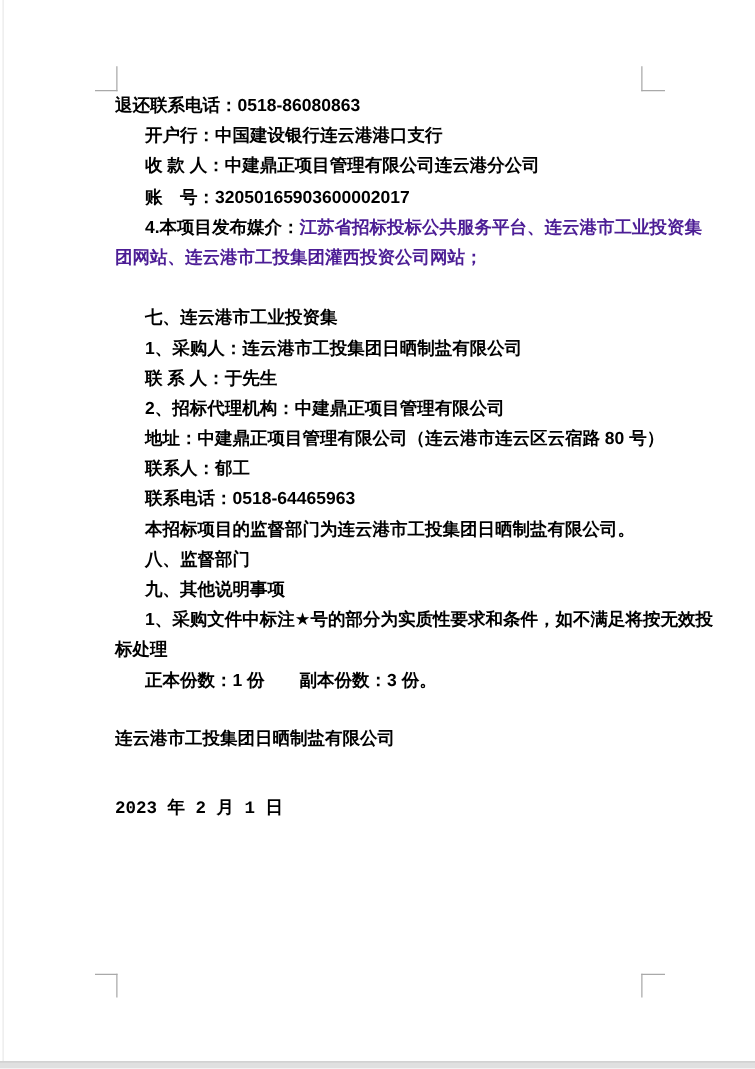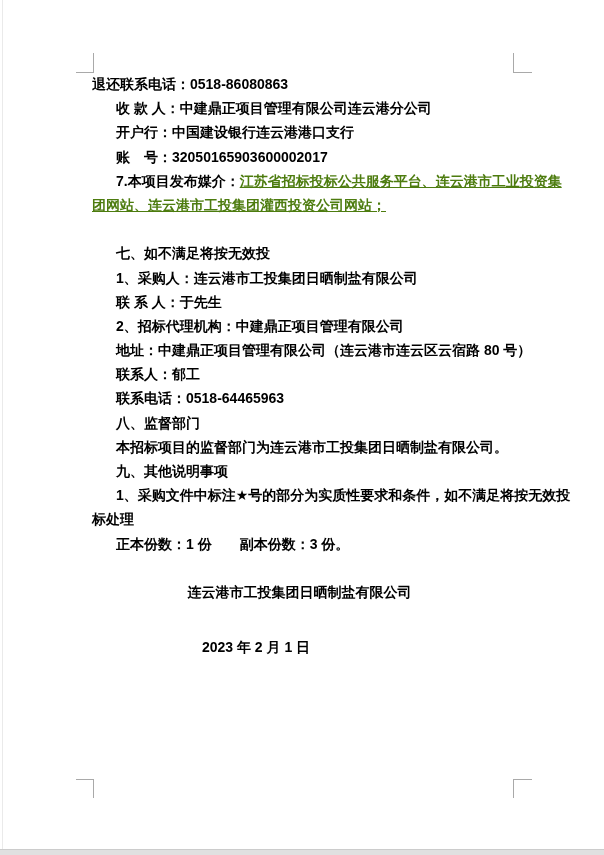--- a/index.html
+++ b/index.html
@@ -13,54 +13,54 @@
   .crop.tl{left:76px;top:53px;width:18px;height:20px;border-right-width:1px;border-bottom-width:1px;}
   .crop.tr{left:513px;top:53px;width:19px;height:20px;border-left-width:1px;border-bottom-width:1px;}
   .crop.bl{left:76px;top:779px;width:18px;height:19px;border-right-width:1px;border-top-width:1px;}
   .crop.br{left:513px;top:779px;width:19px;height:19px;border-left-width:1px;border-top-width:1px;}
   .content{
     position:absolute;left:92px;top:72px;width:421px;
     font-size:14px;font-weight:700;color:#000000;white-space:nowrap;
   }
   .l{height:24.2px;line-height:24.2px;}
   .ind{padding-left:24px;}
-  .red{color:#4d7c0f;text-decoration:underline;}
-  .right{text-align:center;}
+  .red{color:#4c1d95;}
+  .right{text-align:left;font-family:Liberation Mono, monospace;}
   .sig{padding-right:6px;}
   .date{padding-right:93px;}
   .gap31{height:31px;}
 </style>
 </head>
 <body>
 
 <div class="page">
   <div class="edge-left"></div>
 
   <div class="crop tl"></div>
   <div class="crop tr"></div>
   <div class="crop bl"></div>
   <div class="crop br"></div>
 
   <div class="content">
     <div class="l">退还联系电话：0518-86080863</div>
+    <div class="l ind">开户行：中国建设银行连云港港口支行</div>
     <div class="l ind">收 款 人：中建鼎正项目管理有限公司连云港分公司</div>
-    <div class="l ind">开户行：中国建设银行连云港港口支行</div>
     <div class="l ind">账　号：32050165903600002017</div>
-    <div class="l ind"><span>7.本项目发布媒介：</span><span class="red">江苏省招标投标公共服务平台、连云港市工业投资集</span></div>
+    <div class="l ind"><span>4.本项目发布媒介：</span><span class="red">江苏省招标投标公共服务平台、连云港市工业投资集</span></div>
     <div class="l red">团网站、连云港市工投集团灌西投资公司网站；</div>
     <div class="l"></div>
-    <div class="l ind">七、如不满足将按无效投</div>
+    <div class="l ind">七、连云港市工业投资集</div>
     <div class="l ind">1、采购人：连云港市工投集团日晒制盐有限公司</div>
     <div class="l ind">联 系 人：于先生</div>
     <div class="l ind">2、招标代理机构：中建鼎正项目管理有限公司</div>
     <div class="l ind">地址：中建鼎正项目管理有限公司（连云港市连云区云宿路 80 号）</div>
     <div class="l ind">联系人：郁工</div>
     <div class="l ind">联系电话：0518-64465963</div>
+    <div class="l ind">本招标项目的监督部门为连云港市工投集团日晒制盐有限公司。</div>
     <div class="l ind">八、监督部门</div>
-    <div class="l ind">本招标项目的监督部门为连云港市工投集团日晒制盐有限公司。</div>
     <div class="l ind">九、其他说明事项</div>
     <div class="l ind">1、采购文件中标注★号的部分为实质性要求和条件，如不满足将按无效投</div>
     <div class="l">标处理</div>
     <div class="l ind">正本份数：1 份　　副本份数：3 份。</div>
     <div class="l"></div>
     <div class="l right sig">连云港市工投集团日晒制盐有限公司</div>
     <div class="l gap31"></div>
     <div class="l right date">2023 年 2 月 1 日</div>
   </div>
 

